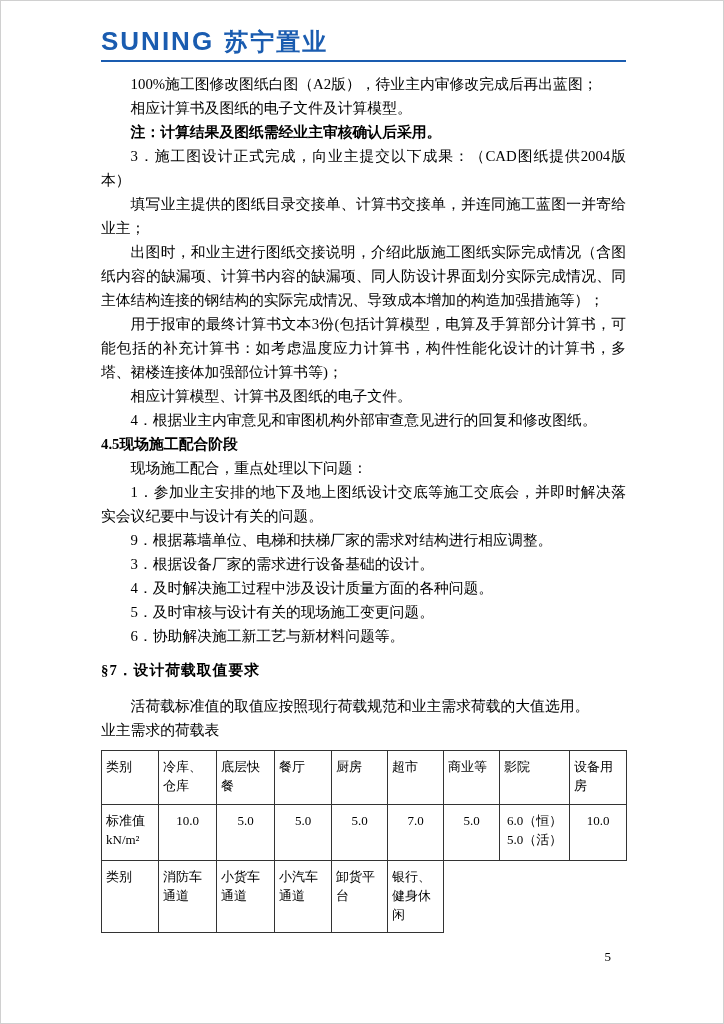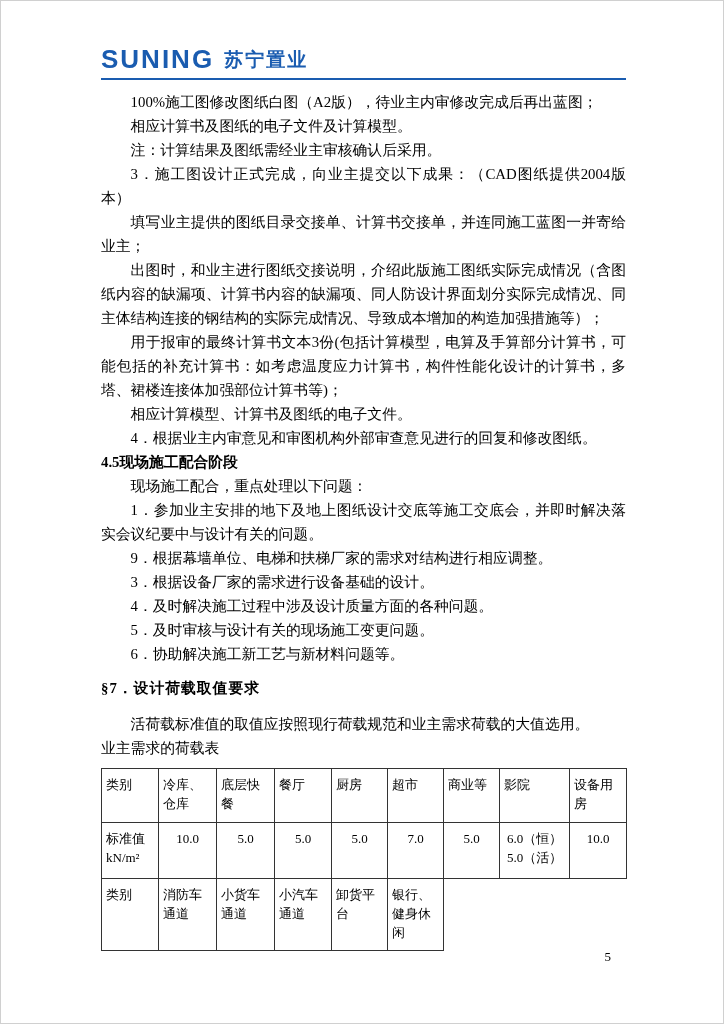--- a/index.html
+++ b/index.html
@@ -15,56 +15,56 @@
       background: #ffffff;
       border: 1px solid #d0d0d0;
       overflow: hidden;
     }
     .content {
       position: absolute;
       left: 100px;
       top: 0;
       width: 525px;
     }
-    .header { padding-top: 42px; }
+    .header { padding-top: 24px; }
     .logo-row {
       display: flex;
       align-items: flex-end;
       gap: 10px;
       height: 30px;
     }
     .logo-en {
       font-family: "Liberation Sans", sans-serif;
       font-weight: bold;
       font-size: 26px;
       line-height: 28px;
       color: #1a5cb0;
       letter-spacing: 2px;
     }
     .logo-cn {
       font-family: "Liberation Sans", sans-serif;
       font-weight: bold;
-      font-size: 19px;
+      font-size: 24px;
       line-height: 26px;
       color: #1a5cb0;
       letter-spacing: 2px;
     }
     .rule {
       margin-top: 5px;
       height: 2px;
       background: #1a5cb0;
     }
     main { padding-top: 10px; }
     .body-text p {
       font-size: 14.8px;
       line-height: 24px;
       text-align: justify;
     }
     .p { text-indent: 2em; }
-    .note { font-weight: normal; }
+    .note { font-weight: bold; }
     .h45 { font-weight: bold; }
     .h5 {
       font-size: 18px;
       line-height: 28px;
       font-weight: bold;
       letter-spacing: 1px;
       margin: 10px 0 12px 0;
     }
     .tcap { text-align: center; text-indent: 0; }
     table.load-table {

